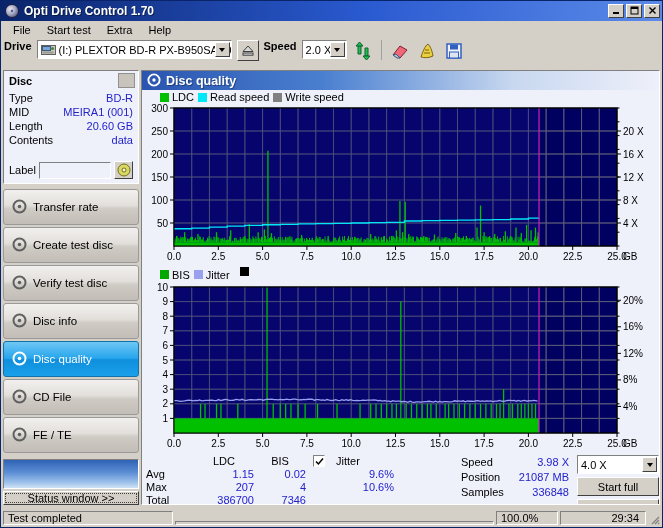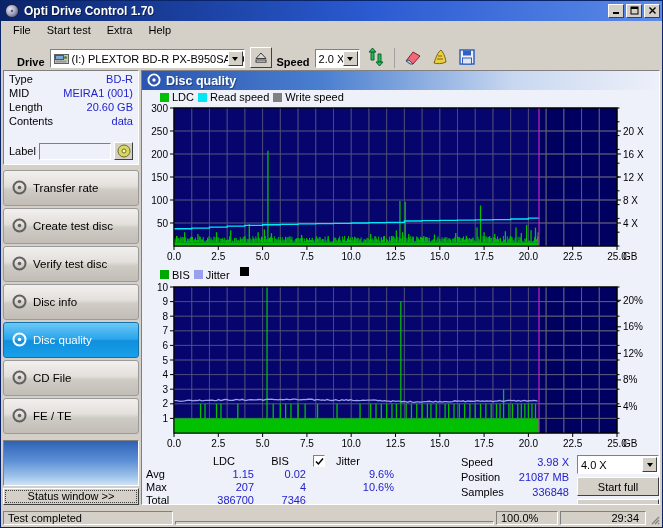--- a/index.html
+++ b/index.html
@@ -57,22 +57,22 @@
   .tbtn svg { display:block; }
   
   .menubar {
     height:19px; display:flex; align-items:center;
     background:#d4d0c8; padding-left:4px;
     border-bottom:1px solid #d4d0c8; flex:none;
   }
   .menuitem { padding:2px 8px; color:#000; font-size:11px; white-space:nowrap; }
   
   .toolbar {
-    height:28px; display:flex; align-items:flex-end;
-    padding:0 16px; gap:5px; flex:none; background:#d4d0c8;
+    height:28px; display:flex; align-items:flex-start;
+    padding:0 3px; gap:5px; flex:none; background:#d4d0c8;
   }
   .tb-label { font-weight:bold; font-size:11px; color:#000; }
   .combo {
     height:19px; background:#fff;
     border:1px solid; border-color:#808080 #fff #fff #808080;
     display:flex; align-items:center; position:relative;
     padding-left:3px; font-size:11px; color:#000;
   }
   .combo .arrowbox {
     position:absolute; right:1px; top:1px; bottom:1px; width:15px;
@@ -301,20 +301,24 @@
         <rect x="6" y="3.5" width="8" height="5" fill="#3060c0"></rect>
         <rect x="5.5" y="11" width="9" height="6" fill="#dfe4f2" stroke="#3060c0"></rect>
       </svg>
     </span>
   </div>
 
   <div class="body">
 
     <div class="leftpanel">
       <div class="discbox">
+        <div class="disc-hdr">
+          <b>Disc</b>
+          <span class="disc-sq"></span>
+        </div>
         <div class="disc-rows">
           <div class="drow">
             <span class="k">Type</span>
             <span class="v">BD-R</span>
           </div>
           <div class="drow">
             <span class="k">MID</span>
             <span class="v">MEIRA1 (001)</span>
           </div>
           <div class="drow">

